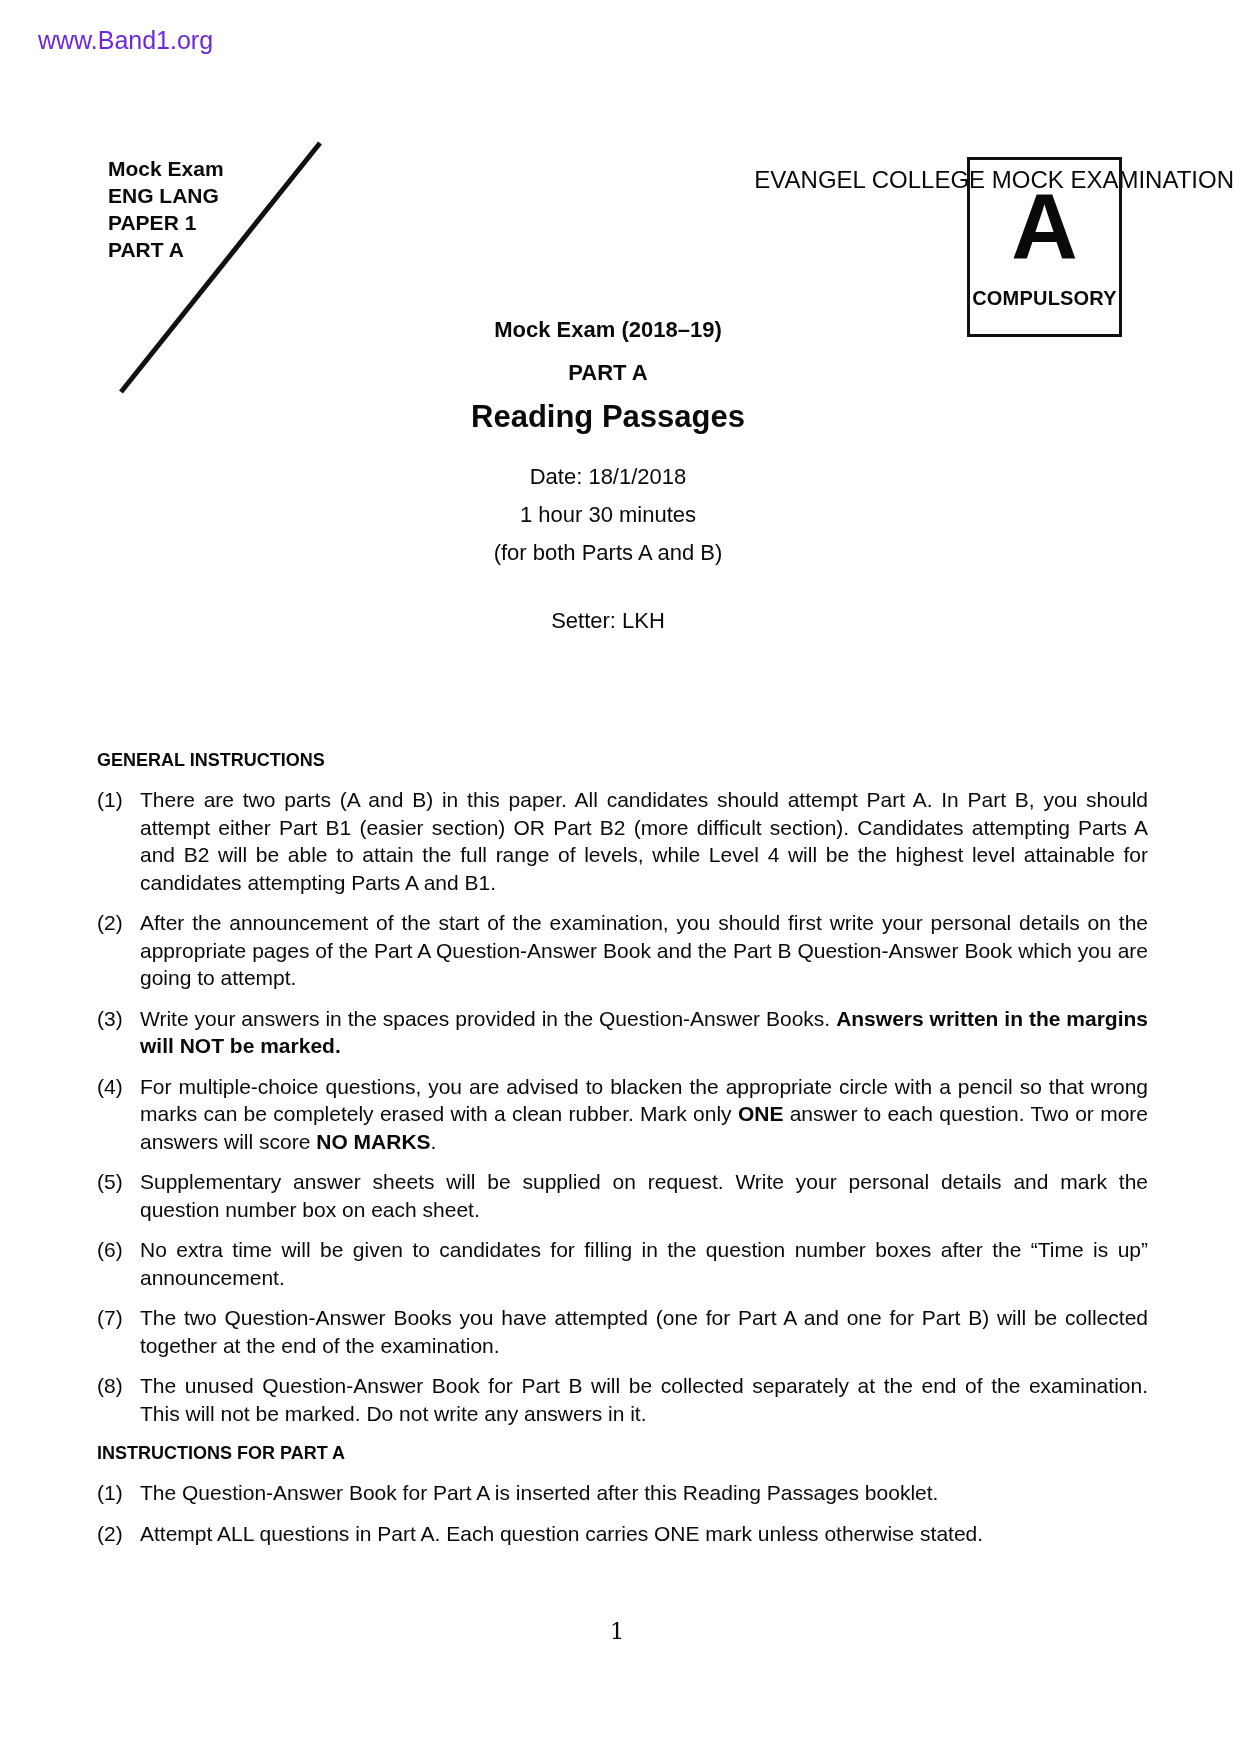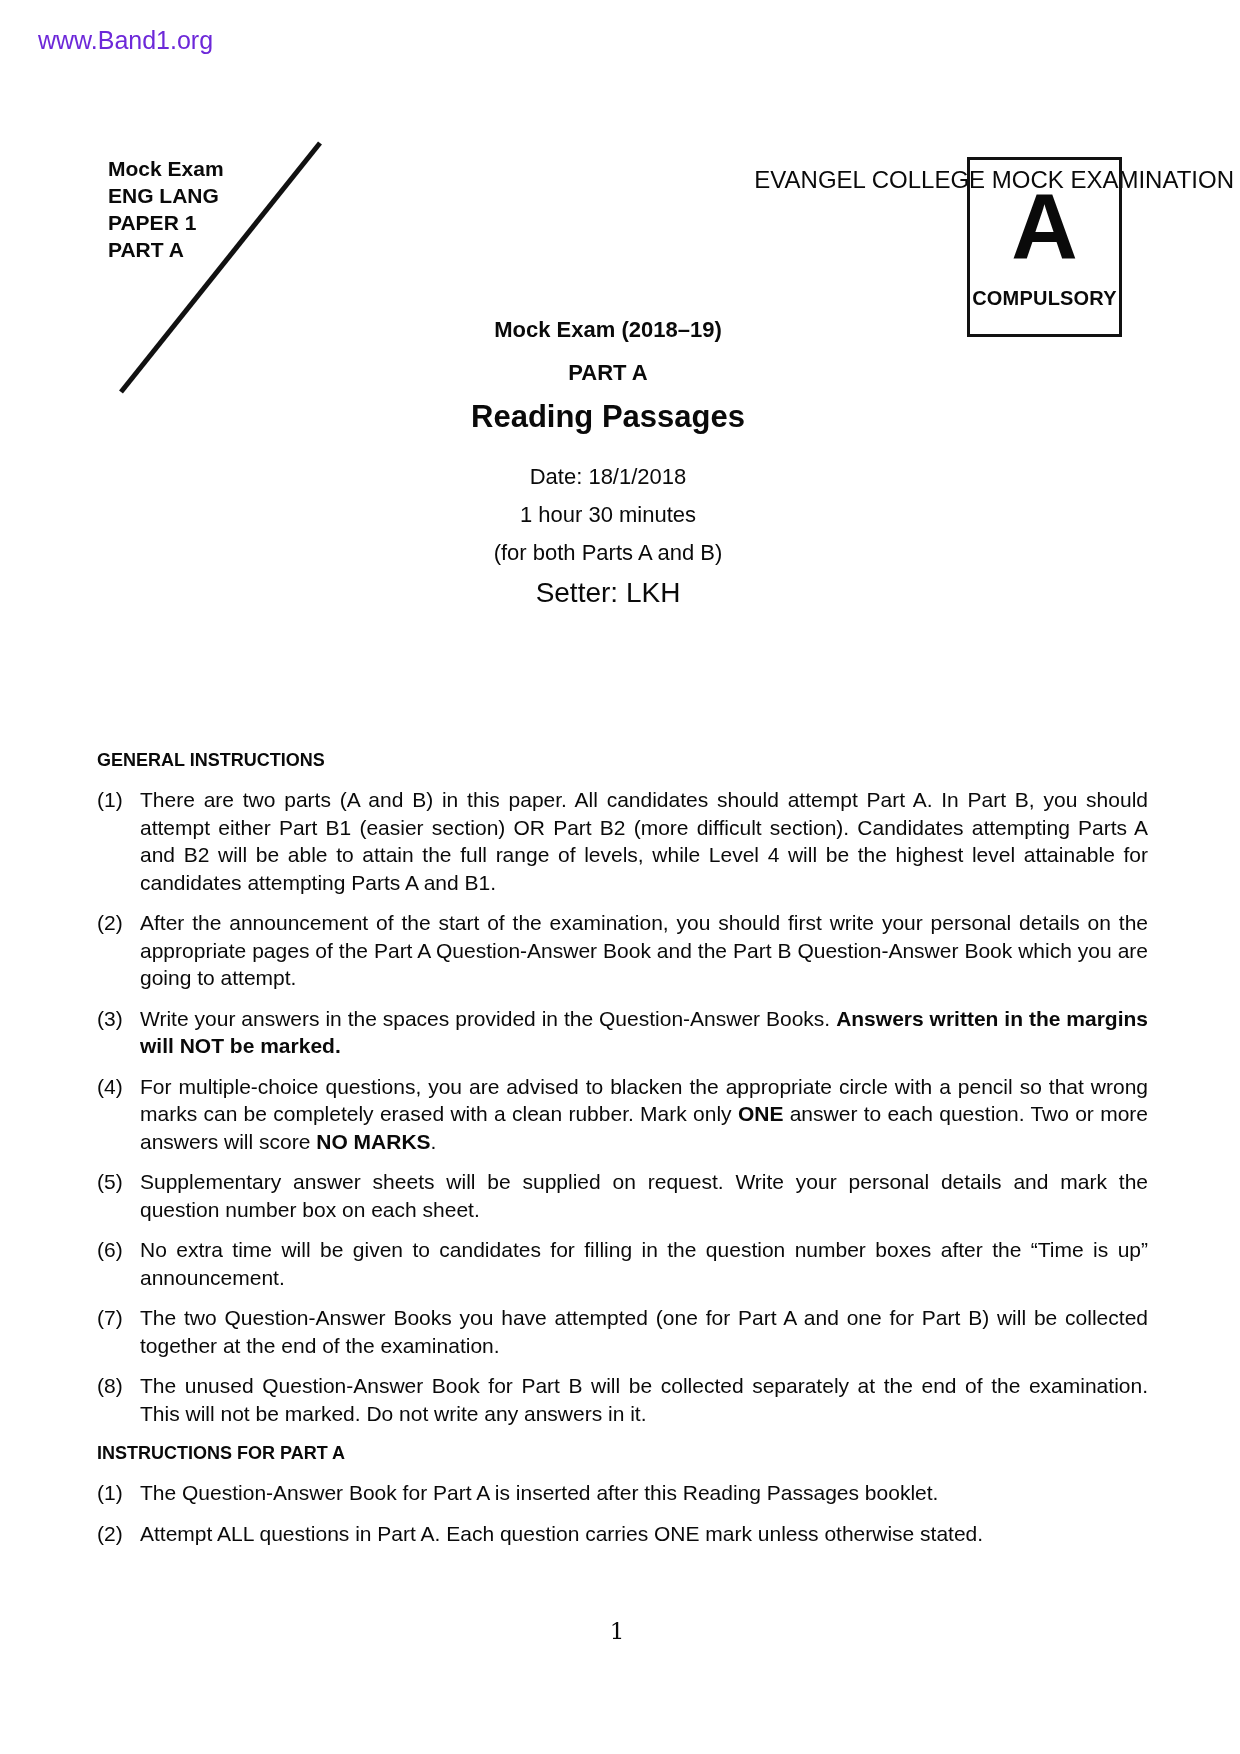--- a/index.html
+++ b/index.html
@@ -43,21 +43,21 @@
   }
   
   .title-block {
     position: absolute; left: 0; top: 308px; width: 1216px;
     text-align: center;
   }
   .title-line { font-size: 22px; font-weight: bold; line-height: 43px; }
   .subtitle   { font-size: 31px; font-weight: bold; line-height: 45px; }
   .meta-lines { margin-top: 24px; text-align: center; }
   .meta-line  { font-size: 22px; line-height: 28px; margin-bottom: 10px; }
-  .setter-line { font-size: 28px; line-height: 28px; margin-top: 12px; text-align: center; }
+  .setter-line { font-size: 22px; line-height: 28px; margin-top: 40px; text-align: center; }
   
   .instructions {
     position: absolute; left: 97px; top: 747px; width: 1051px;
   }
   .inst-heading {
     font-size: 18px; font-weight: bold; line-height: 27px;
     margin-bottom: 12px;
   }
   .inst-item {
     display: flex; flex-direction: row;

